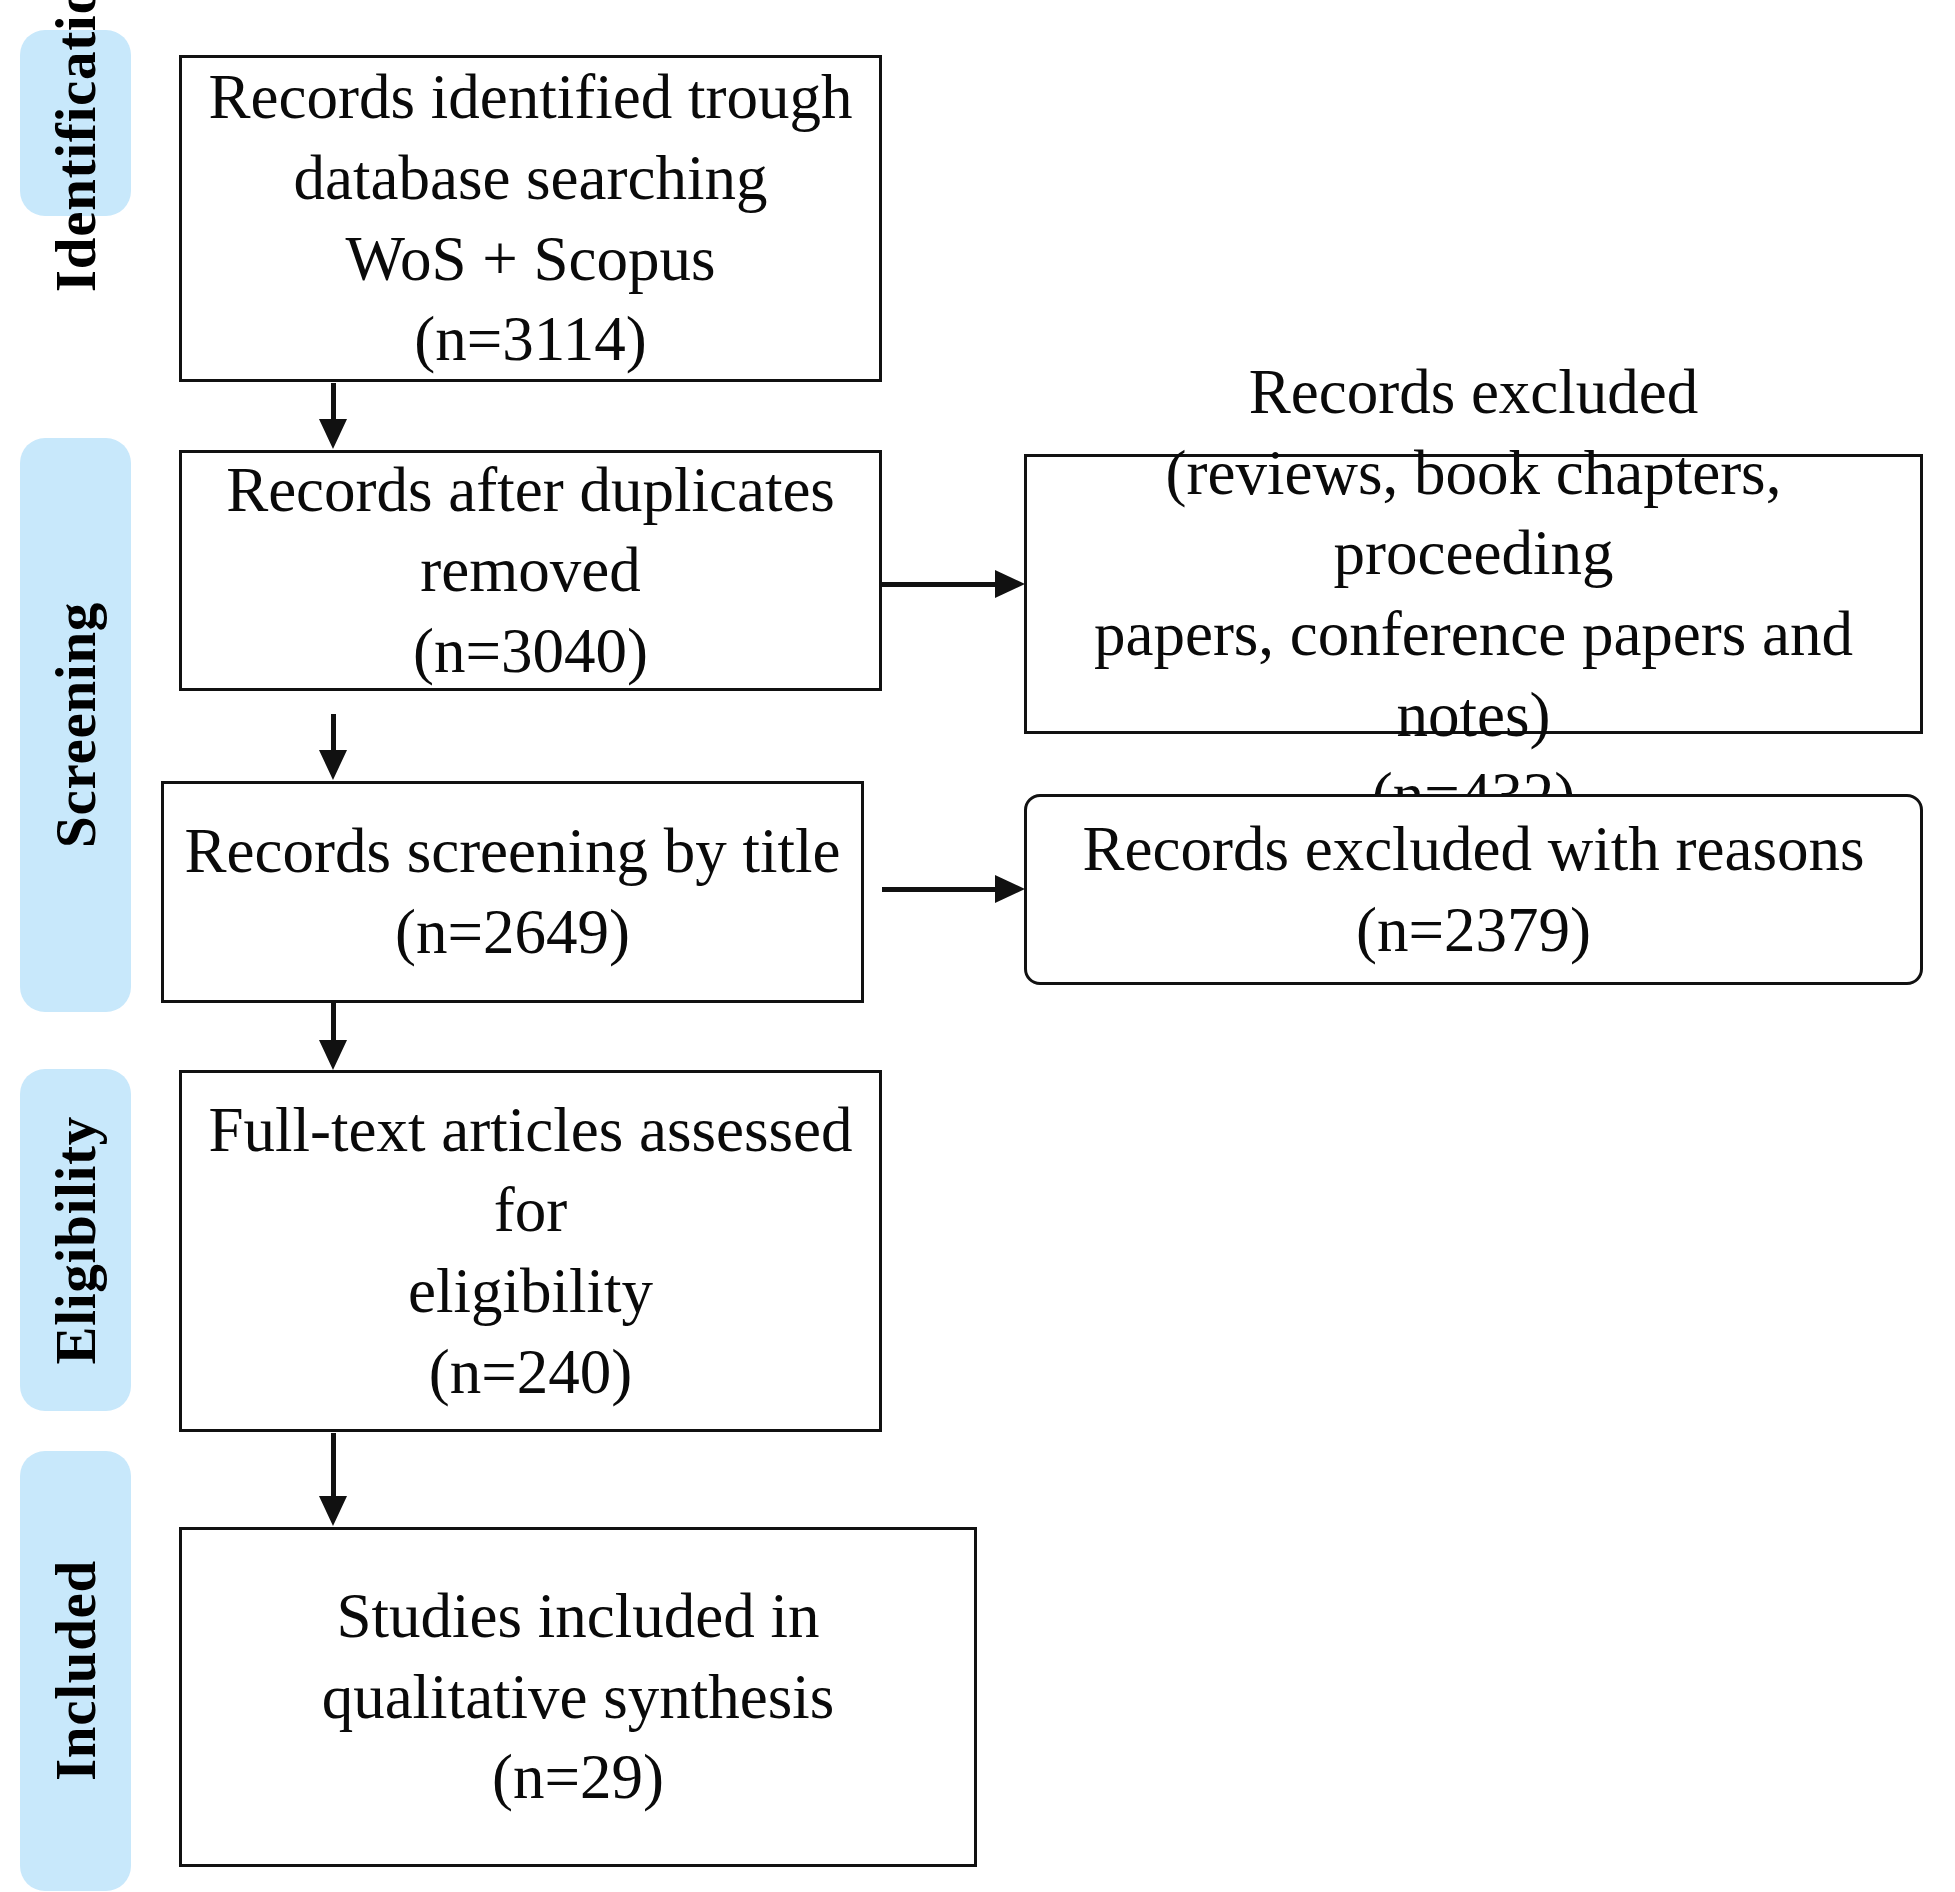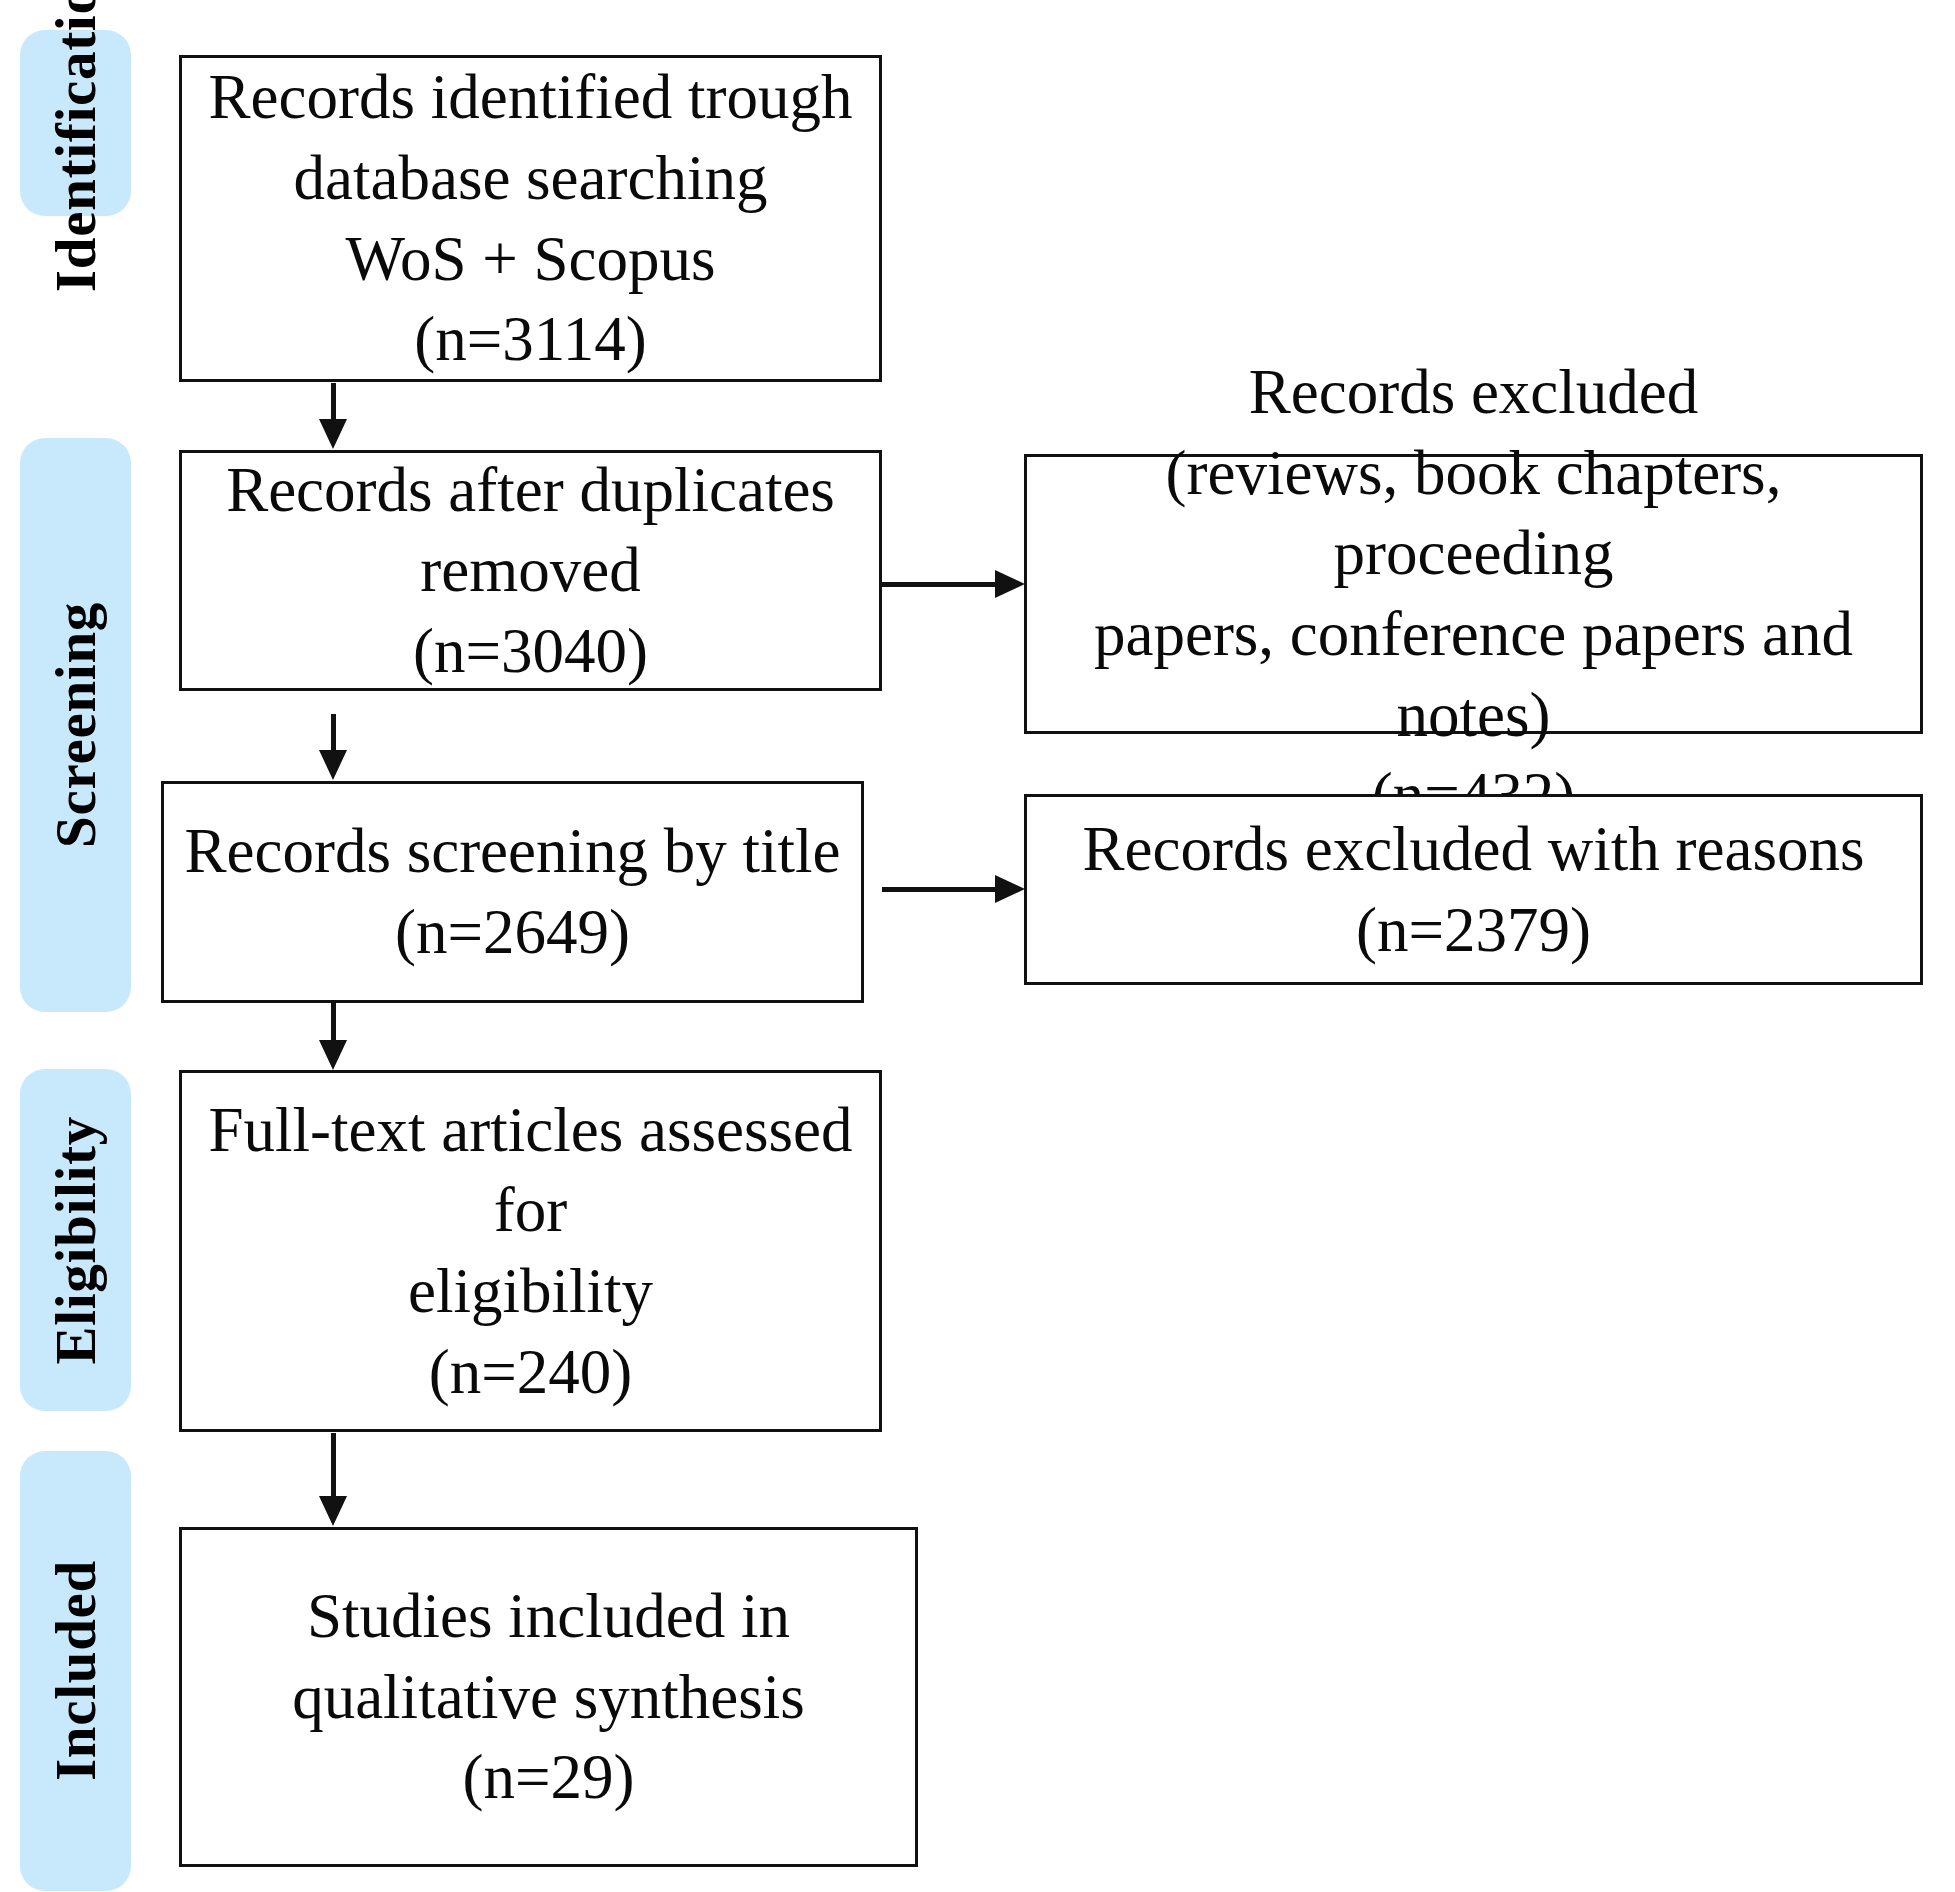--- a/index.html
+++ b/index.html
@@ -139,37 +139,37 @@
   <div class="arrow-down" style="left:319px; top:750px;"></div>
 
   <div class="flow-box" style="left:161px; top:781px; width:703px; height:222px;text-align:center;">
     <span class="box-text">Records screening by title
 (n=2649)</span>
   </div>
 
   <div class="h-line" style="left:882px; top:887px; width:117px; height:4.6px;"></div>
   <div class="arrow-right" style="left:995px; top:875px;"></div>
 
-  <div class="flow-box" style="left:1024px; top:794px; width:899px; height:191px;">
+  <div class="flow-box" style="left:1024px; top:794px; width:899px; height:191px;border-radius:16px;">
     <span class="box-text">Records excluded with reasons
 (n=2379)</span>
   </div>
 
   <div class="v-line" style="left:331px; top:1003px; width:4.6px; height:37px;"></div>
   <div class="arrow-down" style="left:319px; top:1040px;"></div>
 
   <div class="flow-box" style="left:179px; top:1070px; width:703px; height:362px;">
     <span class="box-text">Full-text articles assessed for
 eligibility
 (n=240)</span>
   </div>
 
   <div class="v-line" style="left:331px; top:1433px; width:4.6px; height:65px;"></div>
   <div class="arrow-down" style="left:319px; top:1496px;"></div>
 
-  <div class="flow-box" style="left:179px; top:1527px; width:739px; height:340px;">
+  <div class="flow-box" style="left:179px; top:1527px; width:798px; height:340px;">
     <span class="box-text">Studies included in
 qualitative synthesis
 (n=29)</span>
   </div>
 
 </div>
 
 
 </body></html>

